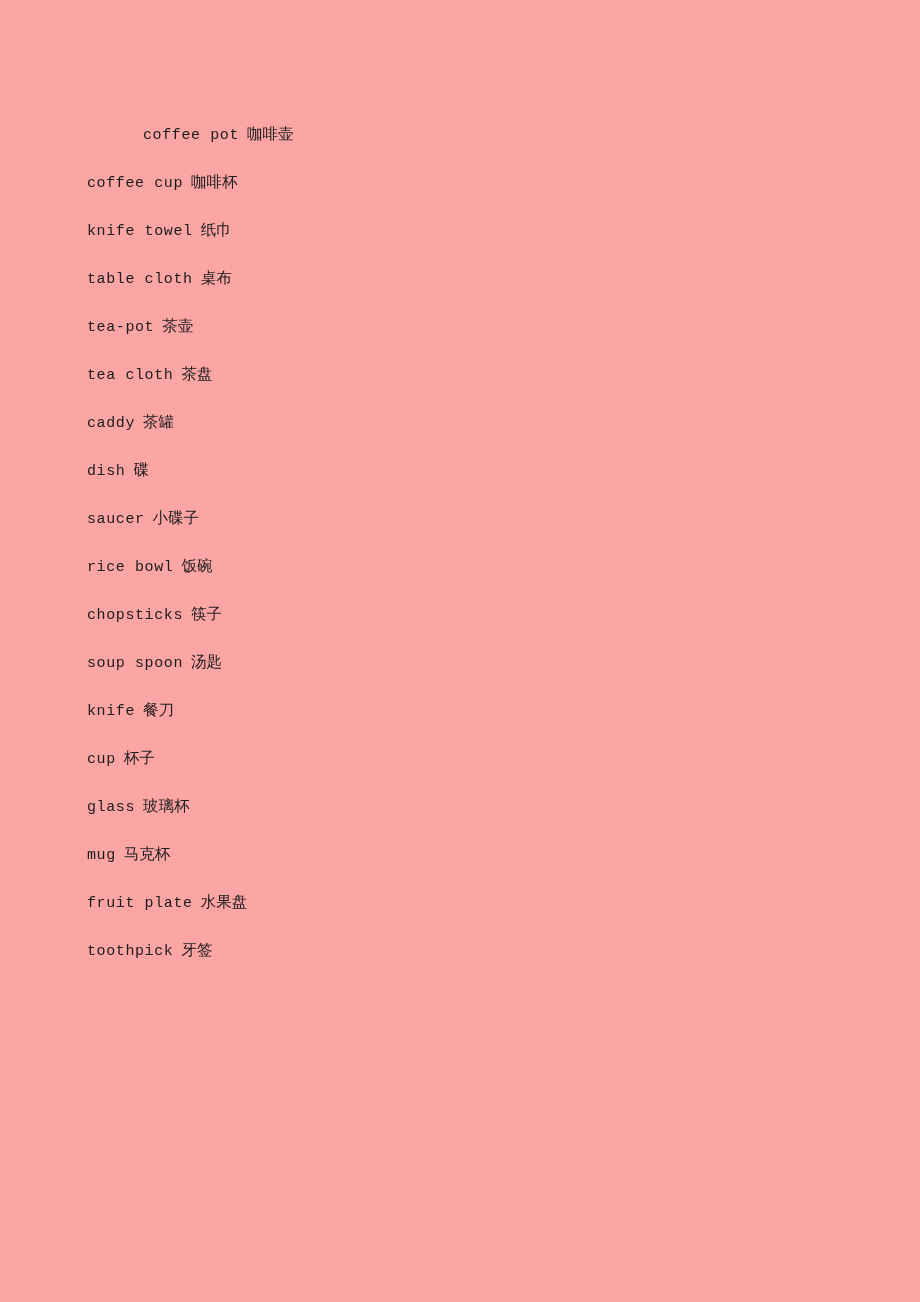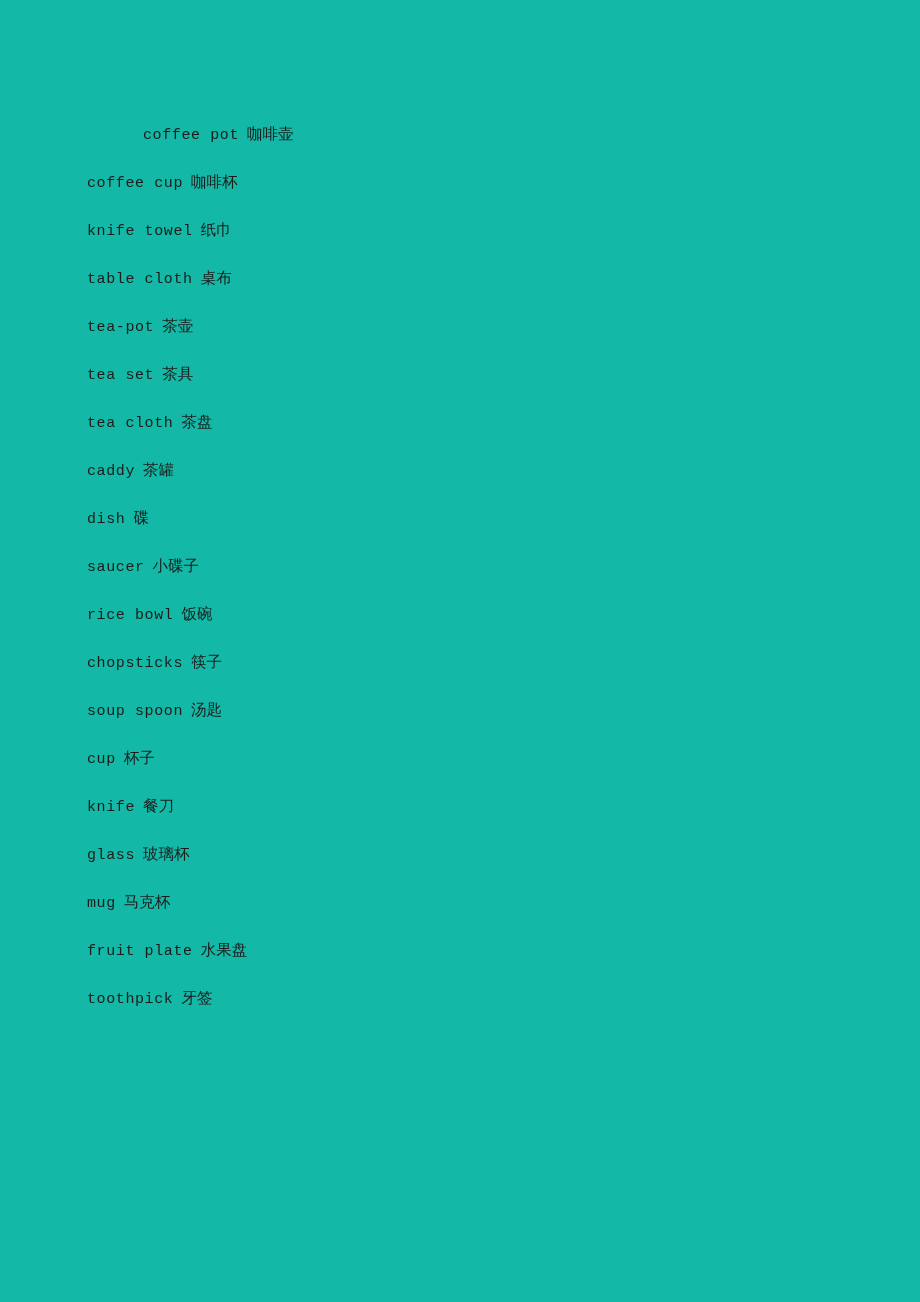--- a/index.html
+++ b/index.html
@@ -16,21 +16,21 @@
     color: #1a1a1a;
     -webkit-font-smoothing: antialiased;
   }
 
   .page {
     position: absolute;
     left: 0;
     top: 0;
     width: 920px;
     height: 1302px;
-    background: #14b8a6;
+    background: #fca5a5;
   }
 
   .word-list {
     position: absolute;
     left: 0;
     top: 110px;
     width: 920px;
   }
 
   .entry {
@@ -71,28 +71,27 @@
 </head>
 <body>
 
 <div class="page">
   <div class="word-list" id="word-list">
       <div class="entry indent-0"><span class="term">coffee pot</span><span class="gap"></span><span class="gloss">咖啡壶</span></div>
       <div class="entry indent-1"><span class="term">coffee cup</span><span class="gap"></span><span class="gloss">咖啡杯</span></div>
       <div class="entry indent-1"><span class="term">knife towel</span><span class="gap"></span><span class="gloss">纸巾</span></div>
       <div class="entry indent-1"><span class="term">table cloth</span><span class="gap"></span><span class="gloss">桌布</span></div>
       <div class="entry indent-1"><span class="term">tea-pot</span><span class="gap"></span><span class="gloss">茶壶</span></div>
-      <div class="entry indent-1"><span class="term">tea set</span><span class="gap"></span><span class="gloss">茶具</span></div>
       <div class="entry indent-1"><span class="term">tea cloth</span><span class="gap"></span><span class="gloss">茶盘</span></div>
       <div class="entry indent-1"><span class="term">caddy</span><span class="gap"></span><span class="gloss">茶罐</span></div>
       <div class="entry indent-1"><span class="term">dish</span><span class="gap"></span><span class="gloss">碟</span></div>
       <div class="entry indent-1"><span class="term">saucer</span><span class="gap"></span><span class="gloss">小碟子</span></div>
       <div class="entry indent-1"><span class="term">rice bowl</span><span class="gap"></span><span class="gloss">饭碗</span></div>
       <div class="entry indent-1"><span class="term">chopsticks</span><span class="gap"></span><span class="gloss">筷子</span></div>
       <div class="entry indent-1"><span class="term">soup spoon</span><span class="gap"></span><span class="gloss">汤匙</span></div>
+      <div class="entry indent-1"><span class="term">knife</span><span class="gap"></span><span class="gloss">餐刀</span></div>
       <div class="entry indent-1"><span class="term">cup</span><span class="gap"></span><span class="gloss">杯子</span></div>
-      <div class="entry indent-1"><span class="term">knife</span><span class="gap"></span><span class="gloss">餐刀</span></div>
       <div class="entry indent-1"><span class="term">glass</span><span class="gap"></span><span class="gloss">玻璃杯</span></div>
       <div class="entry indent-1"><span class="term">mug</span><span class="gap"></span><span class="gloss">马克杯</span></div>
       <div class="entry indent-1"><span class="term">fruit plate</span><span class="gap"></span><span class="gloss">水果盘</span></div>
       <div class="entry indent-1"><span class="term">toothpick</span><span class="gap"></span><span class="gloss">牙签</span></div>
     </div>
 </div>
 
 </body></html>

